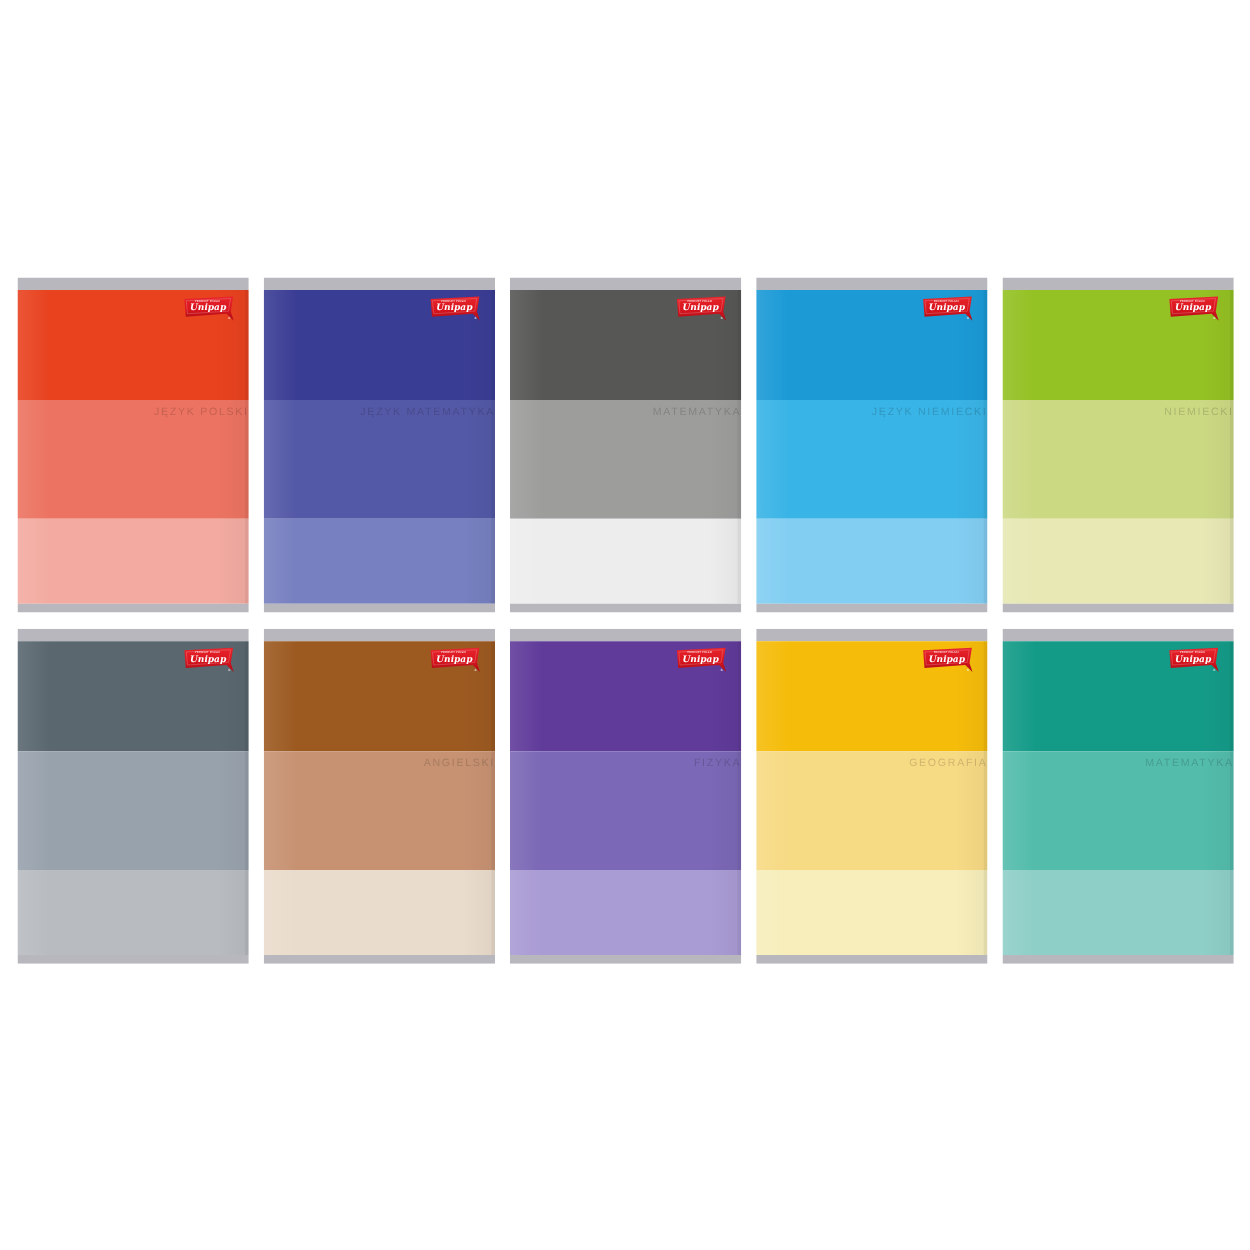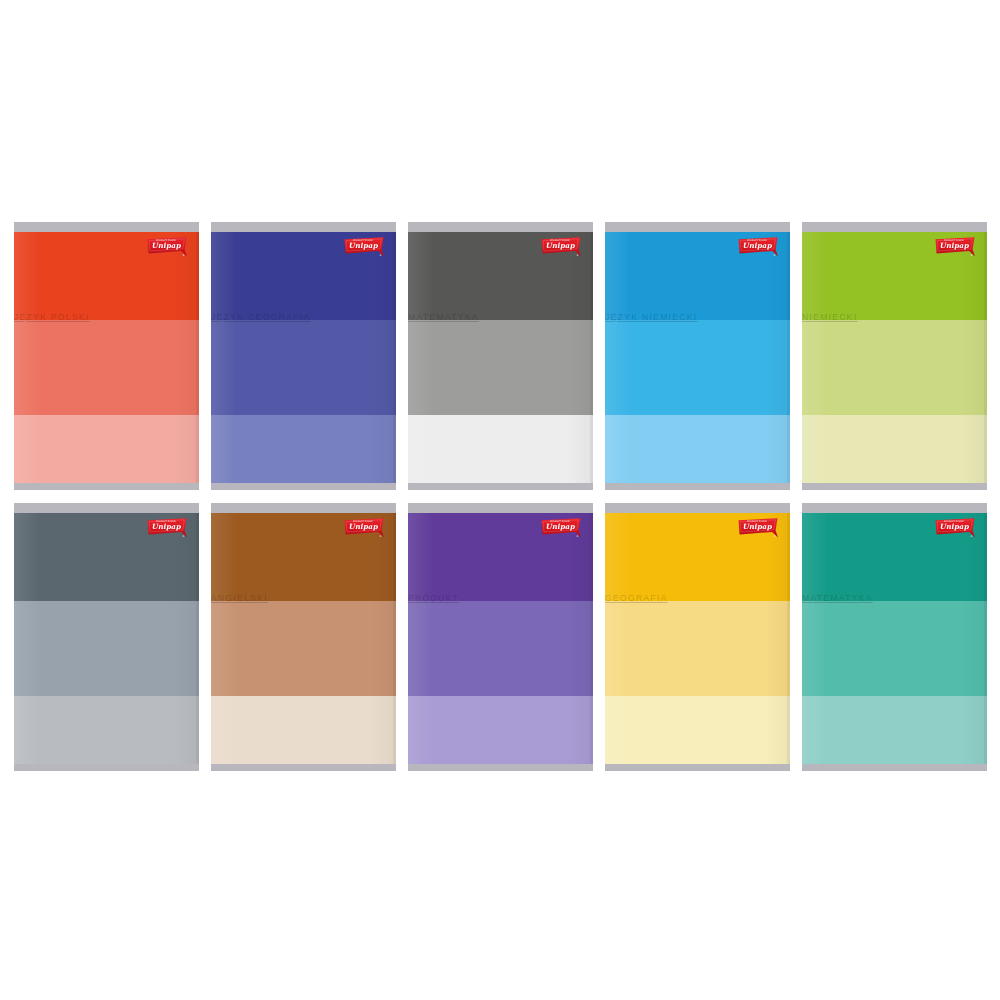--- a/index.html
+++ b/index.html
@@ -87,32 +87,31 @@
     right: 0; top: 10px;
     width: 3px; height: 251px;
     background: rgba(0,0,0,0.05);
     pointer-events: none;
   }
 
   
   .subject {
     position: absolute;
     left: 0;
-    top: 84px;
+    top: 96px;
     width: 100%;
     height: 22px;
     line-height: 22px;
-    text-align: left;
+    text-align: right;
     font-size: 8.5px;
     letter-spacing: 1.35px;
     font-weight: 400;
     color: rgba(0,0,0,0.17);
     white-space: nowrap;
     pointer-events: none;
-    text-decoration: underline;
   }
 
   
   .logo {
     position: absolute;
     right: 11px;
     top: 14px;
     width: 42px;
     height: 22px;
   }
@@ -149,21 +148,21 @@
         </div>
         <div class="spine-bottom" style="background: rgb(183, 183, 189);"></div>
       </div>
       <div class="cover" style="left: 211px; top: 222px; width: 185px; height: 268px;">
         <div class="spine-top" style="background: rgb(183, 183, 189);"></div>
         <div class="band band-dark" style="background: rgb(58, 61, 148);"></div>
         <div class="band band-mid" style="background: rgb(84, 89, 167);"></div>
         <div class="band band-light" style="background: rgb(119, 128, 192);"></div>
         <div class="sheen"></div>
         <div class="edge-right"></div>
-        <div class="subject">JĘZYK GEOGRAFIA</div>
+        <div class="subject">JĘZYK MATEMATYKA</div>
         <div class="logo">
   <svg viewBox="0 0 42 22" xmlns="http://www.w3.org/2000/svg">
     <defs>
       <linearGradient id="lg" x1="0" y1="0" x2="0" y2="1">
         <stop offset="0%" stop-color="#e8242c"></stop>
         <stop offset="55%" stop-color="#d8141e"></stop>
         <stop offset="100%" stop-color="#a90d16"></stop>
       </linearGradient>
     </defs>
     <path d="M1.5 3.2 L40.5 1.2 L38.6 13.4 L41.0 20.6 L35.2 15.0 L2.6 17.4 Z" fill="url(#lg)"></path>
@@ -304,21 +303,21 @@
         </div>
         <div class="spine-bottom" style="background: rgb(183, 183, 189);"></div>
       </div>
       <div class="cover" style="left: 408px; top: 503px; width: 185px; height: 268px;">
         <div class="spine-top" style="background: rgb(183, 183, 189);"></div>
         <div class="band band-dark" style="background: rgb(96, 59, 154);"></div>
         <div class="band band-mid" style="background: rgb(123, 104, 182);"></div>
         <div class="band band-light" style="background: rgb(169, 155, 212);"></div>
         <div class="sheen"></div>
         <div class="edge-right"></div>
-        <div class="subject">PRODUKT</div>
+        <div class="subject">FIZYKA</div>
         <div class="logo">
   <svg viewBox="0 0 42 22" xmlns="http://www.w3.org/2000/svg">
     <defs>
       <linearGradient id="lg" x1="0" y1="0" x2="0" y2="1">
         <stop offset="0%" stop-color="#e8242c"></stop>
         <stop offset="55%" stop-color="#d8141e"></stop>
         <stop offset="100%" stop-color="#a90d16"></stop>
       </linearGradient>
     </defs>
     <path d="M1.5 3.2 L40.5 1.2 L38.6 13.4 L41.0 20.6 L35.2 15.0 L2.6 17.4 Z" fill="url(#lg)"></path>

